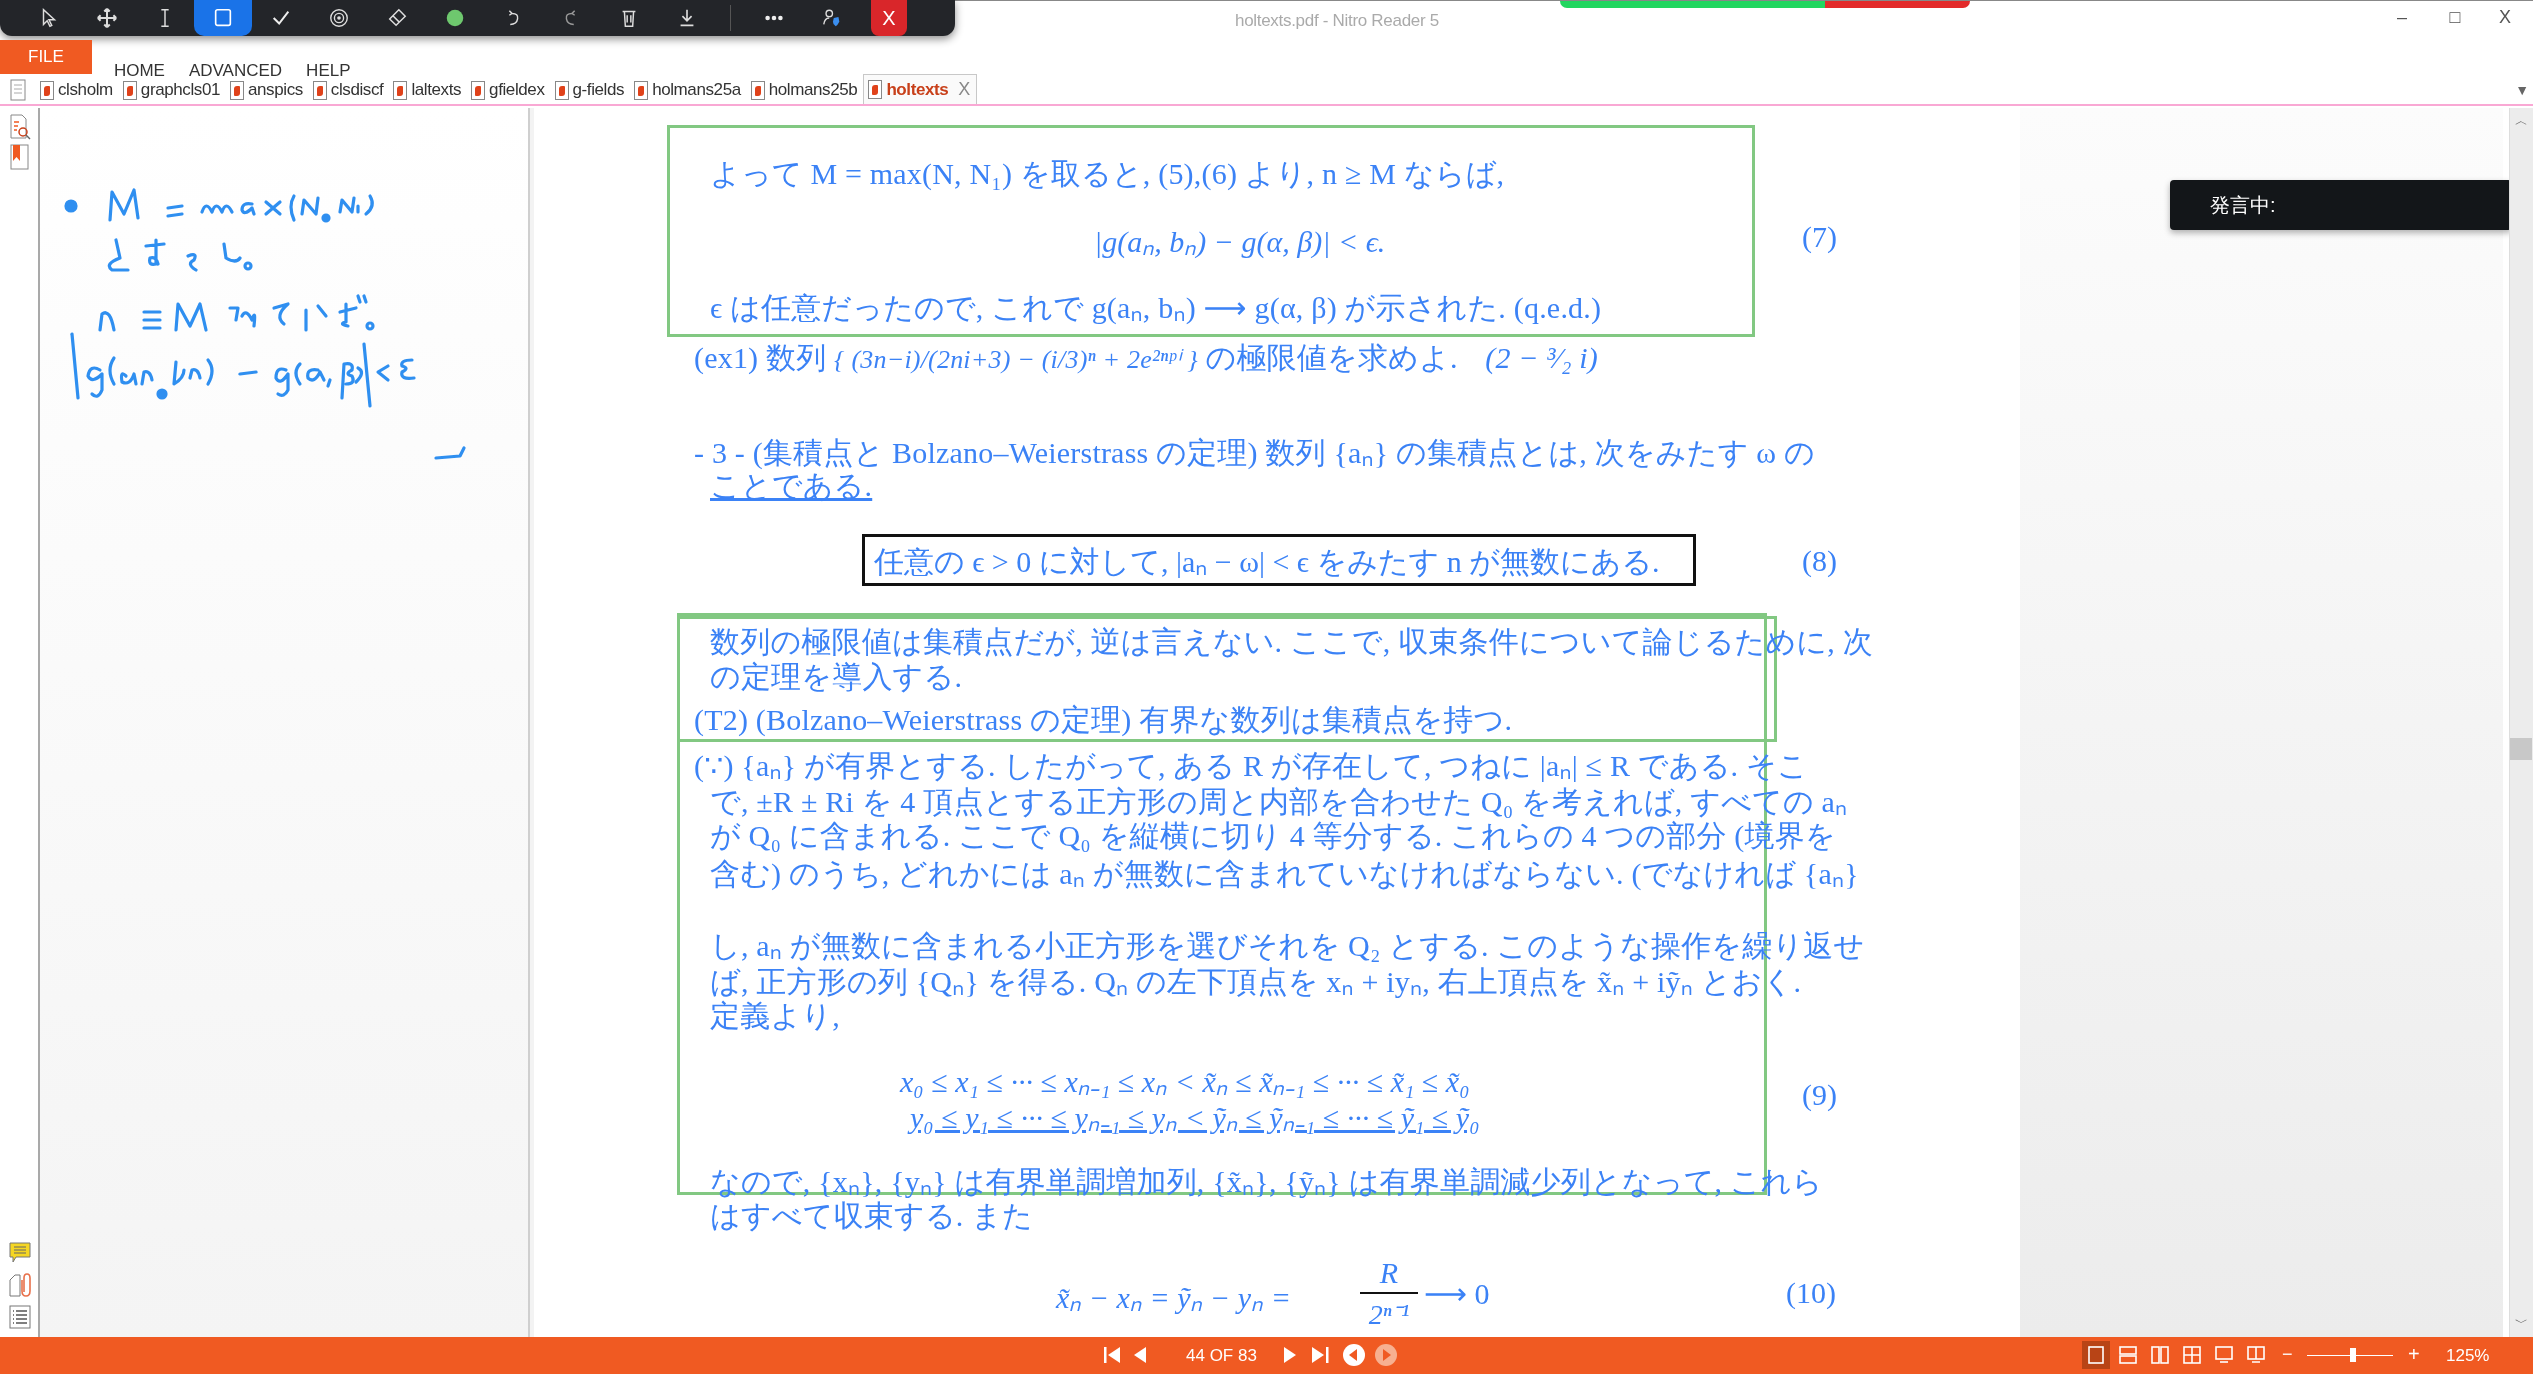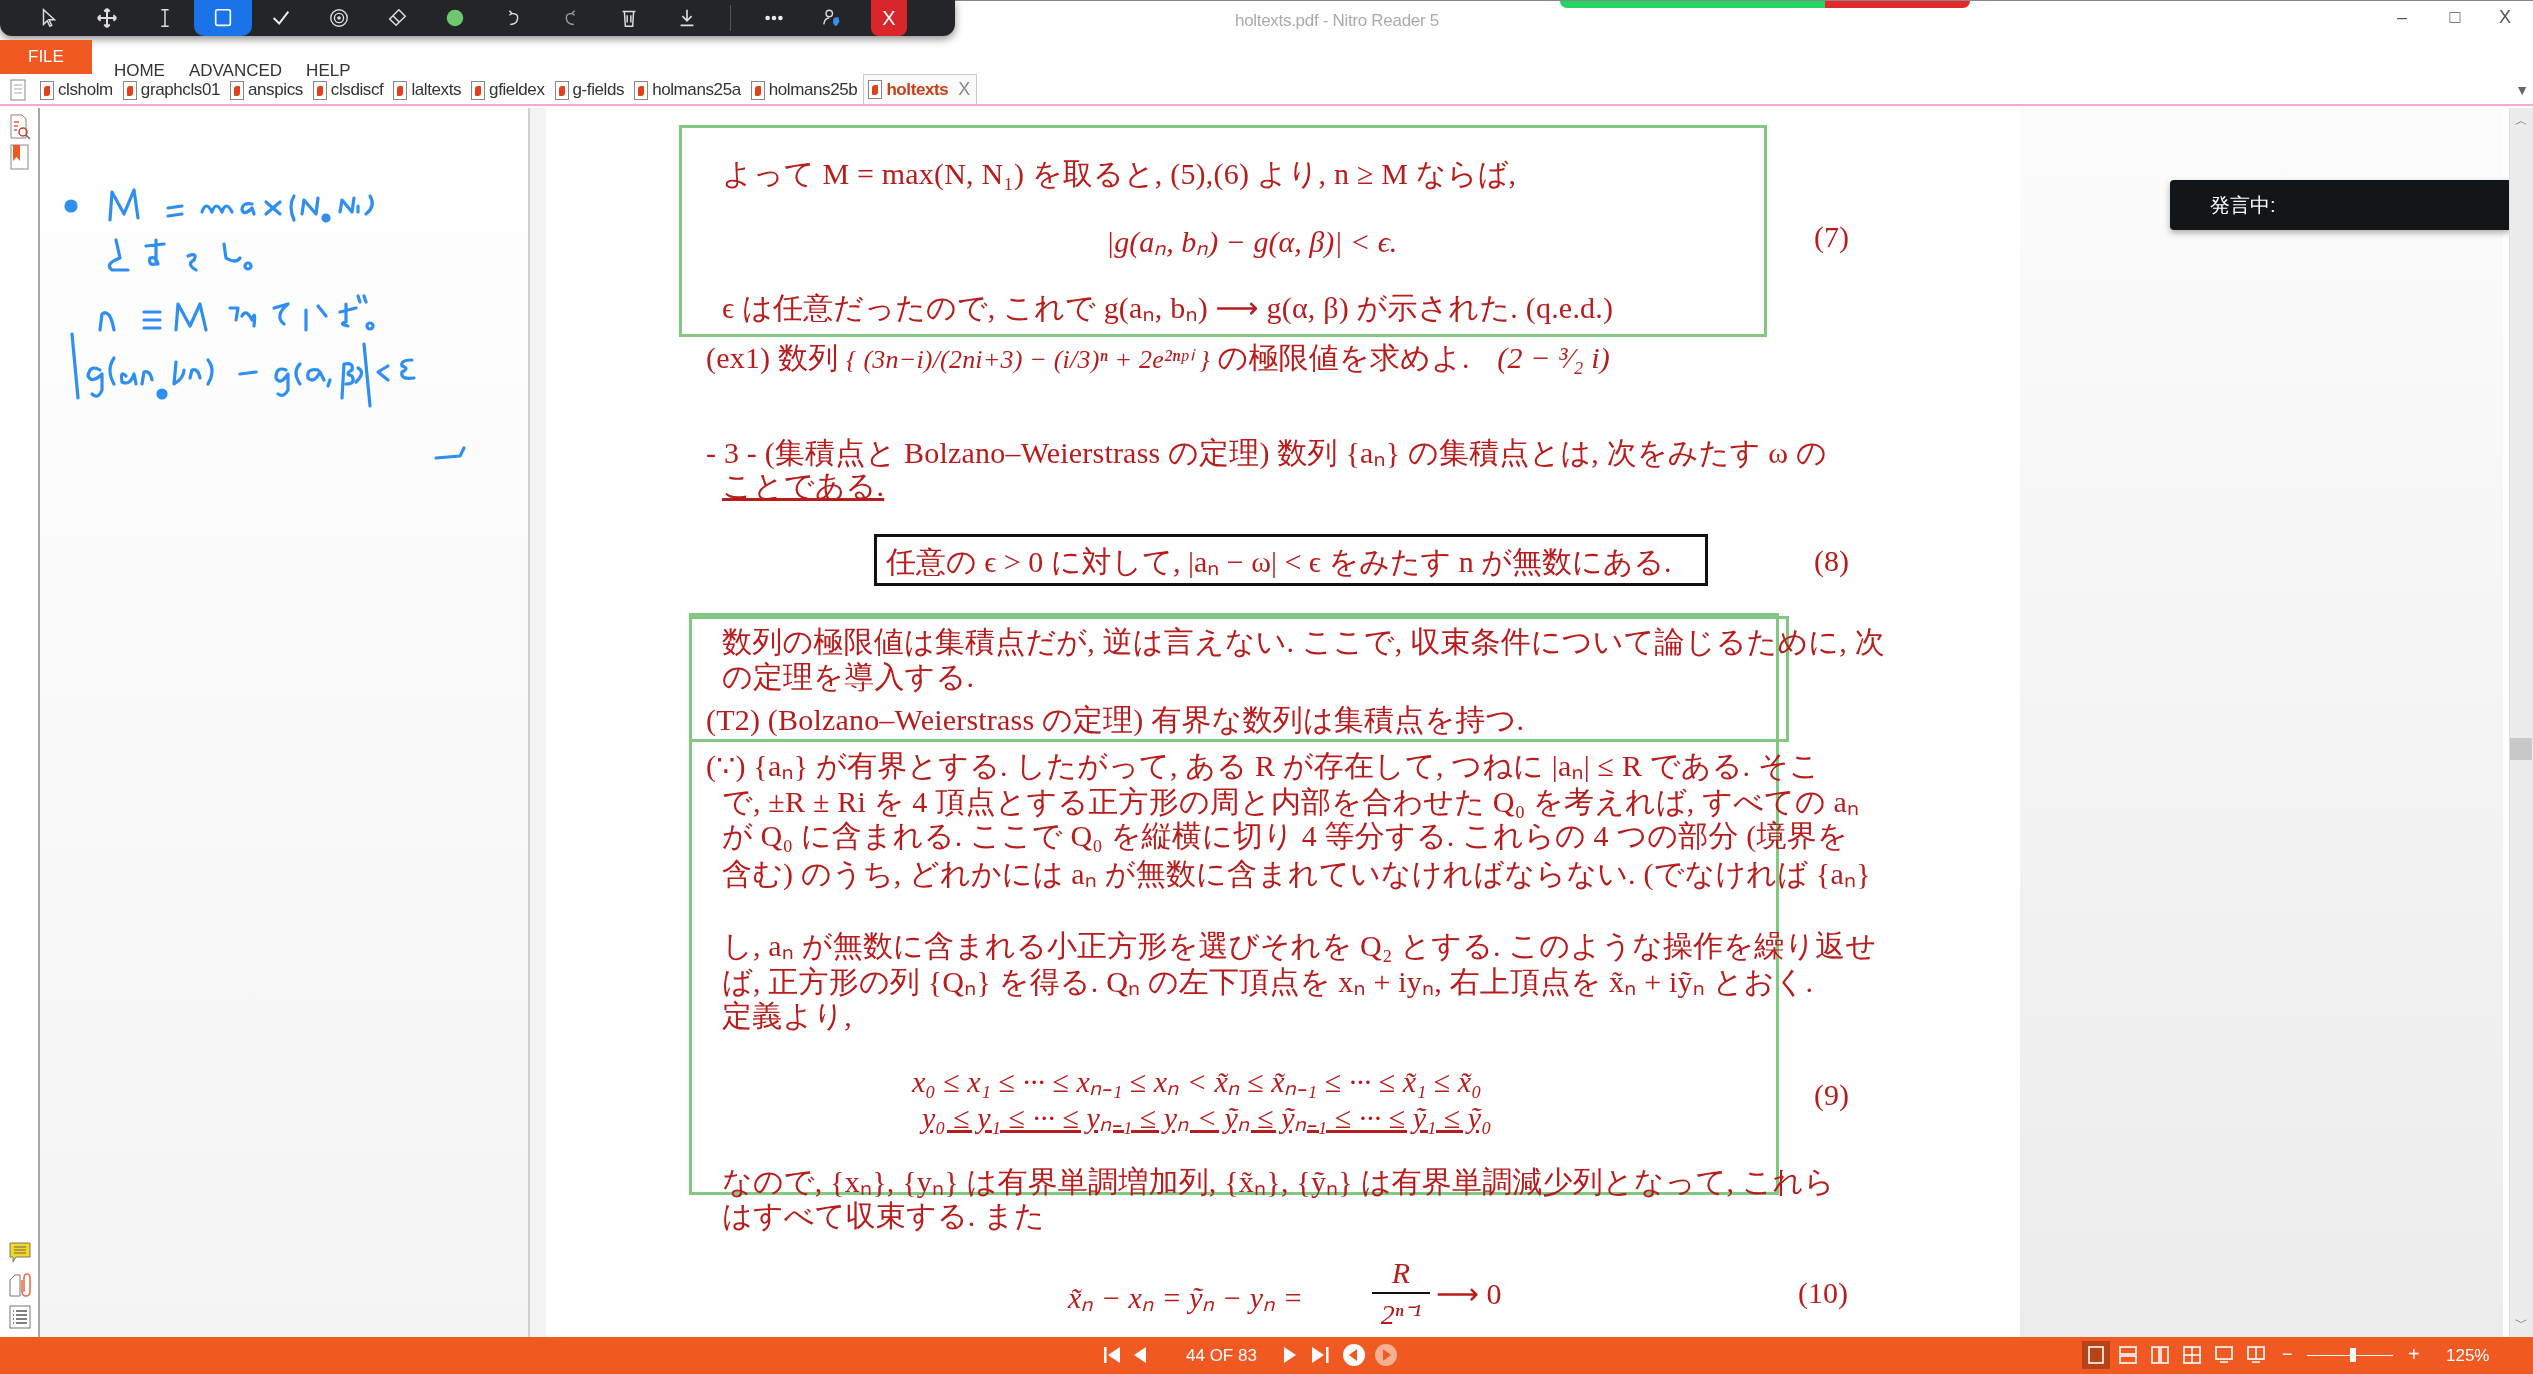--- a/index.html
+++ b/index.html
@@ -38,21 +38,21 @@
 
   
   #left-rail { position: absolute; left: 0; top: 108px; width: 40px; height: 1229px; background: #fff; border-right: 2px solid #a9a9a9; }
   .rail-icon { position: absolute; left: 8px; width: 24px; height: 26px; cursor: pointer; }
 
   
   #notes-panel { position: absolute; left: 40px; top: 108px; width: 490px; height: 1229px; background: linear-gradient(#ffffff, #f4f4f4); border-right: 2px solid #cfcfcf; }
 
   
   #viewport { position: absolute; left: 530px; top: 108px; width: 1973px; height: 1229px; background: #f3f3f3; overflow: hidden; }
-  #pdf-page { position: absolute; left: 16px; top: 0; width: 1490px; height: 1229px; background: #fff; border-right: 2px solid #d946ef; font-family: "Liberation Serif", serif; color: #b91c1c; }
+  #pdf-page { position: absolute; left: 4px; top: 0; width: 1490px; height: 1229px; background: #fff; border-right: 2px solid #d946ef; font-family: "Liberation Serif", serif; color: #3b82f6; }
   #right-gutter { position: absolute; left: 1490px; top: 0; width: 483px; height: 1229px; background: linear-gradient(#fcfcfc, #ececec); }
 
   .line { position: absolute; font-size: 30px; white-space: nowrap; letter-spacing: 0.2px; }
   .eqnum { position: absolute; font-size: 30px; }
   .m { font-style: italic; }
   .center-eq { position: absolute; font-size: 30px; white-space: nowrap; }
   .green-box { position: absolute; border: 3px solid #82c882; pointer-events: none; }
   .black-box { position: absolute; border: 3px solid #111; }
 
   

